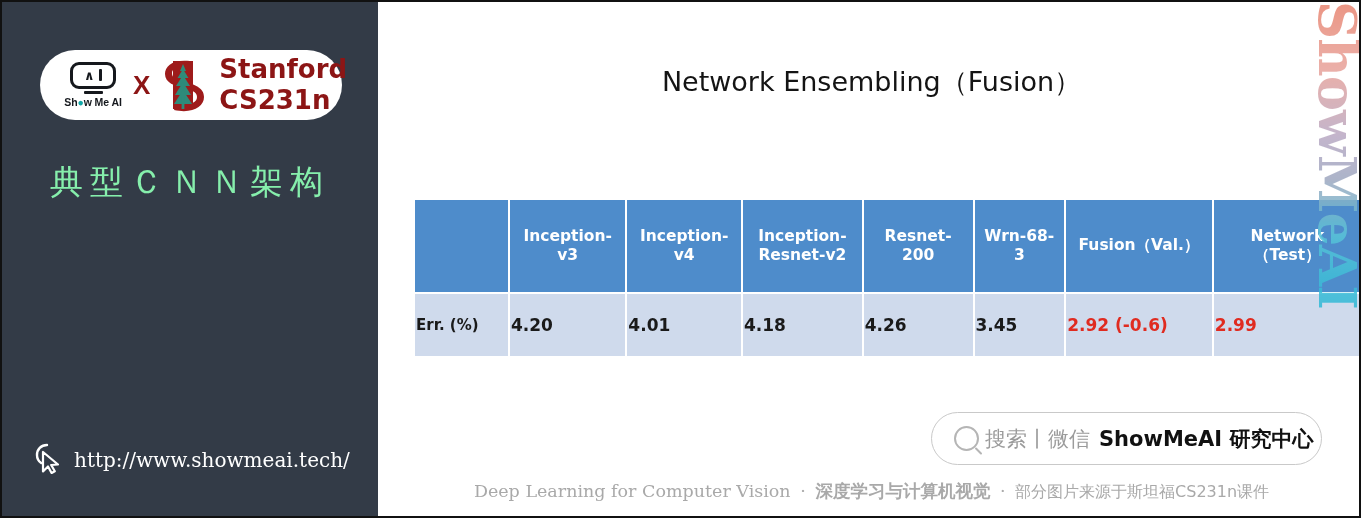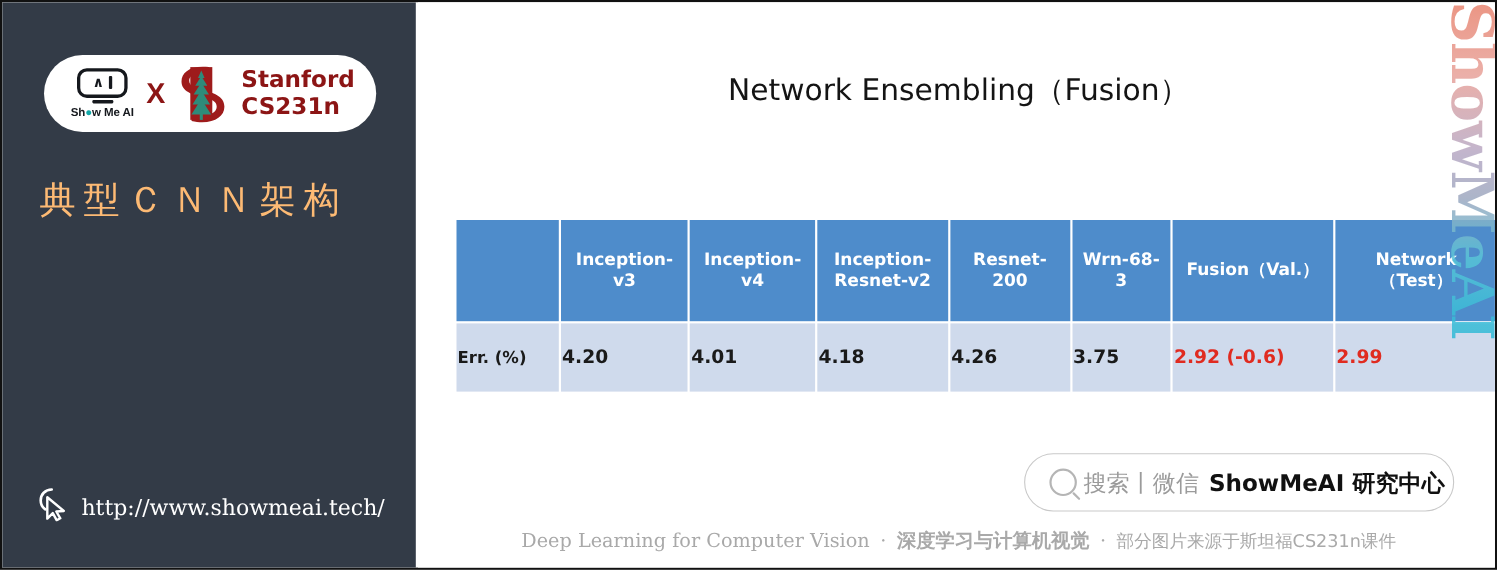--- a/index.html
+++ b/index.html
@@ -67,29 +67,29 @@
   }
   .stanford-s{
     position:relative;
     width:48px;height:56px;flex:none;
     display:flex;align-items:center;justify-content:center;
   }
   .stanford-txt{
     margin-left:12px;
     color:#8C1515;
     font-weight:bold;
-    font-size:21px;
+    font-size:26px;
     line-height:1.18;
     white-space:nowrap;
     font-family:"DejaVu Sans",sans-serif;
   }
 
   .side-title{
-    position:absolute;left:34px;top:158px;
-    color:#fdba74;
+    position:absolute;left:48px;top:158px;
+    color:#86efac;
     font-size:33px;
     letter-spacing:7px;
     font-family:"DejaVu Sans",sans-serif;
     white-space:nowrap;
   }
   .side-sub{
     position:absolute;left:33px;top:325px;
     color:#F07E2B;
     font-size:35px;
     font-weight:bold;
@@ -314,21 +314,21 @@
           </th>
         </tr>
       </thead>
       <tbody>
         <tr>
           <td class="label">Err. (%)</td>
           <td>4.20</td>
           <td>4.01</td>
           <td>4.18</td>
           <td>4.26</td>
-          <td>3.75</td>
+          <td>3.45</td>
           <td class="hl">2.92 (-0.6)</td>
           <td class="hl">2.99</td>
         </tr>
       </tbody>
     </table>
 
     <div class="watermark">
       <span>ShowMeAI</span>
     </div>
 

